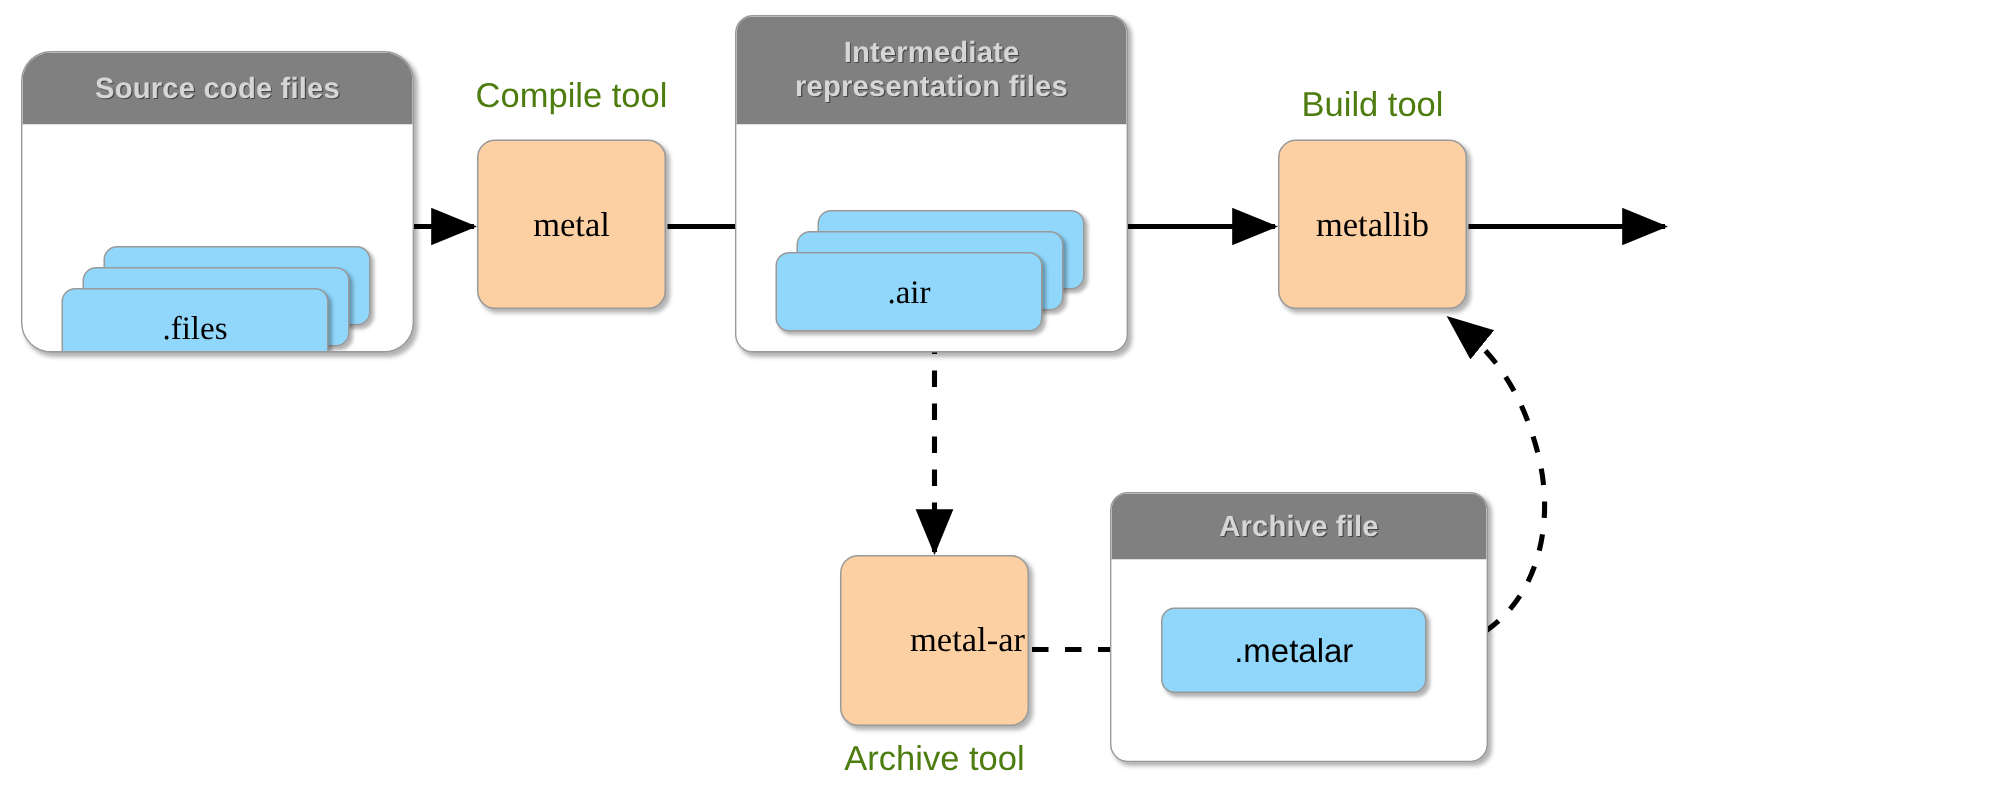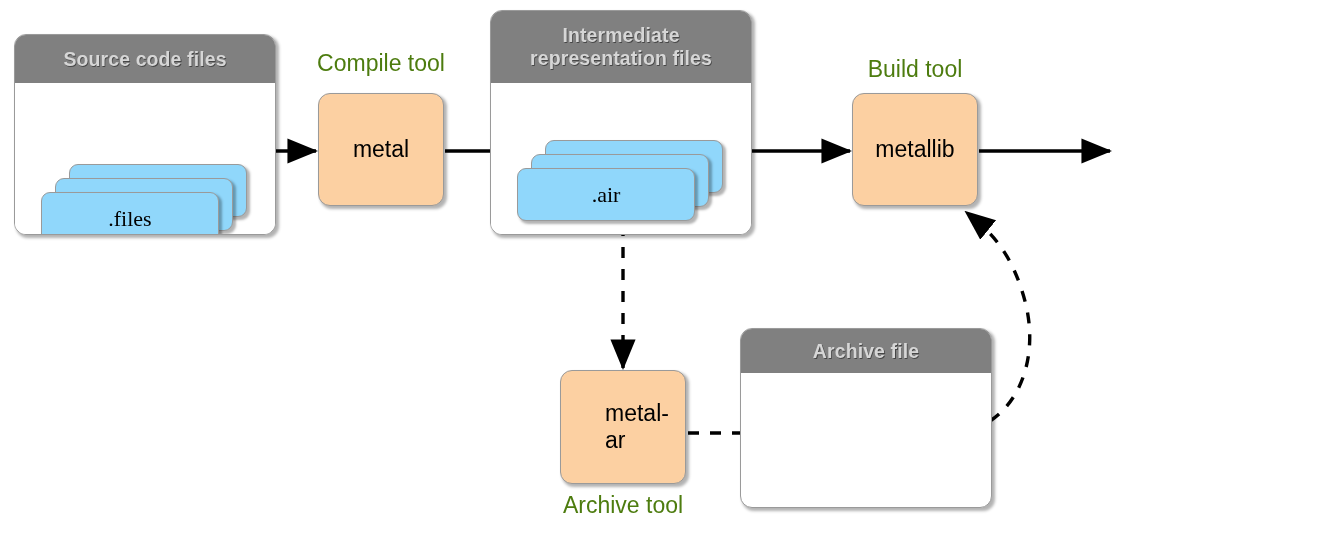--- a/index.html
+++ b/index.html
@@ -73,20 +73,21 @@
     box-sizing: border-box;
     background: #fcd0a2;
     border: 1.6px solid #9a9a9a;
     border-radius: 12px;
     box-shadow: 2.5px 2.5px 3px rgba(0,0,0,0.30);
     display: flex;
     align-items: center;
     justify-content: center;
     color: #000000;
     font-size: 23px;
+    font-family: Liberation Serif, serif;
   }
 
   
   .caption {
     position: absolute;
     color: #4d7c0f;
     font-size: 23px;
     line-height: 27px;
     text-align: center;
     white-space: nowrap;
@@ -123,21 +124,21 @@
 
     <line x1="979" y1="151" x2="1110" y2="151" stroke="#000000" stroke-width="3.4" marker-end="url(#arrowhead)"></line>
 
     <line x1="623" y1="203" x2="623" y2="368" stroke="#000000" stroke-width="3.4" stroke-dasharray="11 11" marker-end="url(#arrowheadD)"></line>
 
     <line x1="688" y1="433" x2="773" y2="433" stroke="#000000" stroke-width="3.4" stroke-dasharray="11 11" marker-end="url(#arrowheadD)"></line>
 
     <path d="M 949 434 C 1010 431, 1041 370, 1026 305 C 1012 249, 987 229, 966 212" fill="none" stroke="#000000" stroke-width="3.4" stroke-dasharray="11 11" marker-end="url(#arrowheadD)"></path>
   </svg>
 
-  <div class="filebox" style="left:14px; top:34px; width:262px; height:201px;">
+  <div class="filebox" style="left:14px; top:34px; width:262px; height:201px;border-radius:20px;">
     <div class="filebox-header" style="height:48px;">Source code files</div>
     <div class="filebox-body" style="height:153px;">
       <div class="stack" style="left:0; top:0; width:100%; height:100%;">
         <div class="chip" style="left:54px; top:81px;"></div>
         <div class="chip" style="left:40px; top:95px;"></div>
         <div class="chip" style="left:26px; top:109px;">
           <span>.files</span>
         </div>
       </div>
     </div>
@@ -167,15 +168,20 @@
   </div>
 
 
   <div class="tool" style="left:560px; top:370px; width:126px; height:114px;padding-left:44px;">
     <span>metal-ar</span>
   </div>
   <div class="caption" style="left:543px; top:492px; width:160px;">Archive tool</div>
 
   <div class="filebox" style="left:740px; top:328px; width:252px; height:180px;">
     <div class="filebox-header" style="height:44px;">Archive file</div>
+    <div class="filebox-body" style="height:136px;">
+      <div class="chip" style="left:33px; top:32px; width:177px; height:57px;">
+        <span>.metalar</span>
+      </div>
+    </div>
   </div>
 
 </div>
 
 </body></html>

